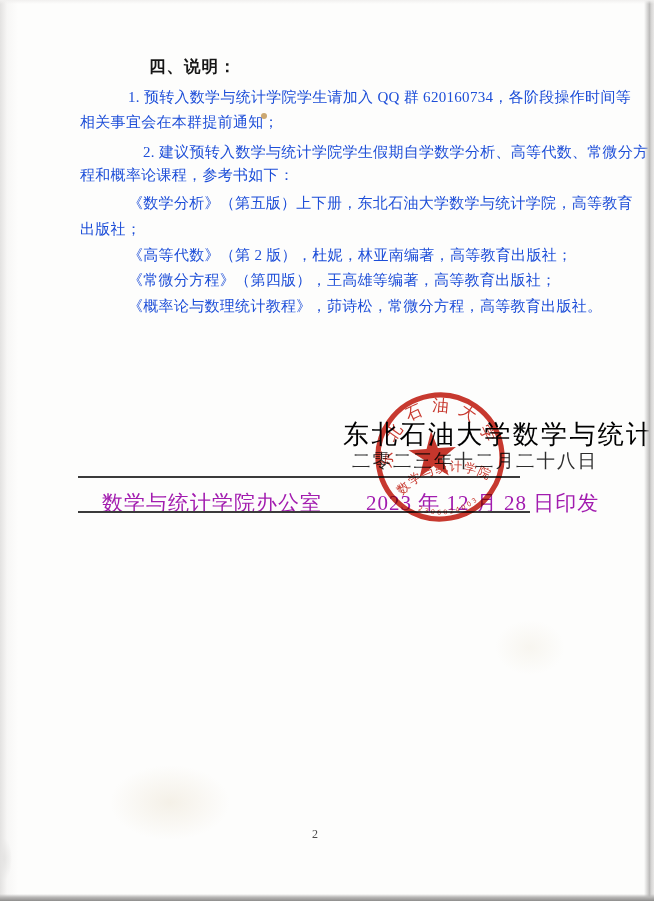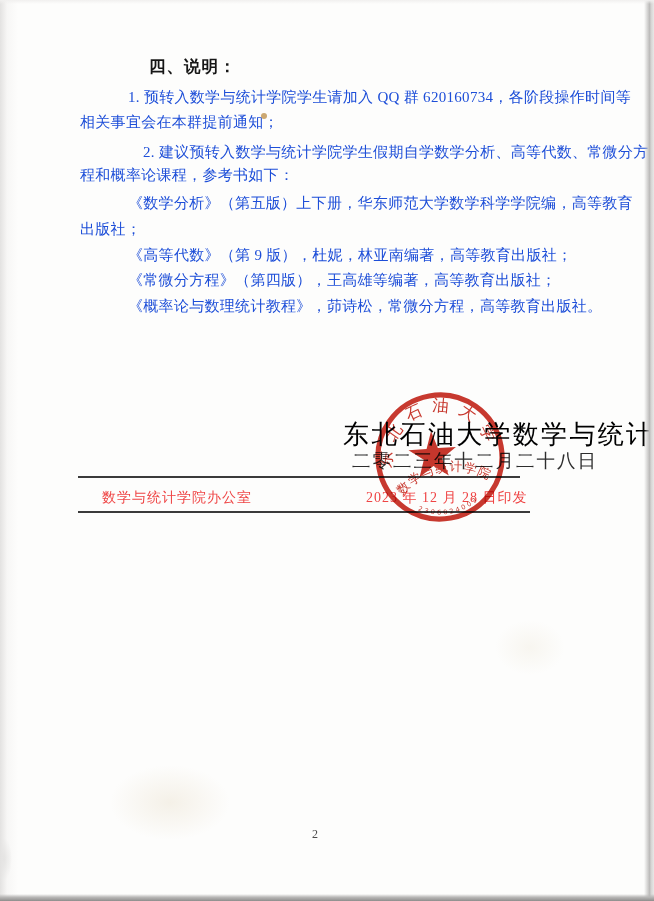--- a/index.html
+++ b/index.html
@@ -7,21 +7,21 @@
     width:654px;height:901px;position:relative;overflow:hidden;
     background:#fdfdfc;
     font-family:"Liberation Serif","DejaVu Serif",serif;
     color:#262626;
   }
   .abs{position:absolute;white-space:nowrap;}
   .heading{font-size:16.5px;font-weight:bold;letter-spacing:1px;color:#161616;}
   .bodyline{font-size:15px;letter-spacing:.3px;color:#1d4ed8;}
   .sigline{font-size:26px;letter-spacing:2.3px;color:#000000;}
   .dateline{font-size:18.5px;letter-spacing:2px;color:#2d2d2d;}
-  .footline{font-size:14px;letter-spacing:1px;color:#ef4444;}
+  .footline{font-size:21px;letter-spacing:1px;color:#a21caf;}
   .rule{position:absolute;height:1.6px;background:#3b3b3b;}
   .pagenum{font-size:12px;color:#4a4a4a;}
   .seal-wrap{position:absolute;left:360px;top:377px;width:160px;height:160px;
     mix-blend-mode:multiply;opacity:.92;}
   .ink-dot{position:absolute;left:261px;top:113px;width:6px;height:6px;border-radius:50%;
     background:#c49a5a;filter:blur(.4px);opacity:.85;}
   .stain1{position:absolute;left:110px;top:765px;width:120px;height:75px;border-radius:50%;
     background:radial-gradient(closest-side,rgba(210,190,150,.20),rgba(210,190,150,0));}
   .stain2{position:absolute;left:495px;top:620px;width:70px;height:55px;border-radius:50%;
     background:radial-gradient(closest-side,rgba(215,200,165,.14),rgba(215,200,165,0));}
@@ -38,23 +38,23 @@
 </style>
 </head>
 <body>
 
 <div class="abs heading" style="left:125px;top:56px;margin-left:24px;">四、说明：</div>
 
 <div class="abs bodyline" style="left:128px;top:88px;">1. 预转入数学与统计学院学生请加入 QQ 群 620160734，各阶段操作时间等</div>
 <div class="abs bodyline" style="left:80px;top:113px;font-family:Liberation Serif, serif;">相关事宜会在本群提前通知；</div>
 <div class="abs bodyline" style="left:128px;top:143px;margin-left:15px;">2. 建议预转入数学与统计学院学生假期自学数学分析、高等代数、常微分方</div>
 <div class="abs bodyline" style="left:80px;top:166px;text-align:right;">程和概率论课程，参考书如下：</div>
-<div class="abs bodyline" style="left:128px;top:194px;">《数学分析》（第五版）上下册，华东师范大学数学科学学院编，高等教育</div>
+<div class="abs bodyline" style="left:128px;top:194px;">《数学分析》（第五版）上下册，东北石油大学数学与统计学院，高等教育</div>
 <div class="abs bodyline" style="left:80px;top:220px;font-family:Liberation Serif, serif;">出版社；</div>
-<div class="abs bodyline" style="left:128px;top:246px;">《高等代数》（第 9 版），杜妮，林亚南编著，高等教育出版社；</div>
+<div class="abs bodyline" style="left:128px;top:246px;">《高等代数》（第 2 版），杜妮，林亚南编著，高等教育出版社；</div>
 <div class="abs bodyline" style="left:128px;top:271px;text-align:right;">《常微分方程》（第四版），王高雄等编著，高等教育出版社；</div>
 <div class="abs bodyline" style="left:128px;top:297px;">《概率论与数理统计教程》，茆诗松，常微分方程，高等教育出版社。</div>
 
 <div class="abs sigline" style="left:343px;top:417px;">东北石油大学数学与统计学院</div>
 <div class="abs dateline" style="left:352px;top:448px;">二零二三年十二月二十八日</div>
 
 <div class="rule" style="left:78px;top:476px;width:442px;"></div>
 <div class="abs footline" style="left:102px;top:489px;">数学与统计学院办公室</div>
 <div class="abs footline" style="left:366px;top:489px;">2023 年 12 月 28 日印发</div>
 <div class="rule" style="left:78px;top:511px;width:452px;"></div>

